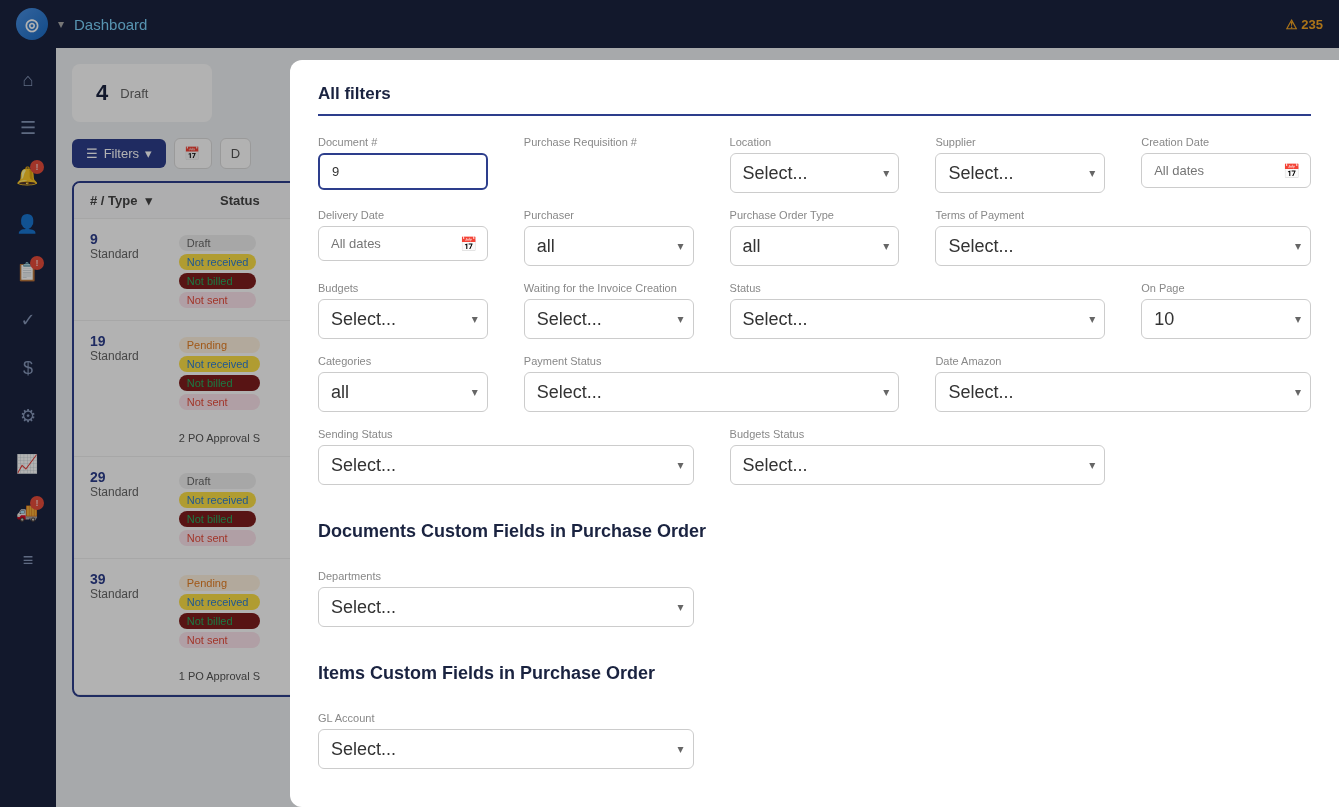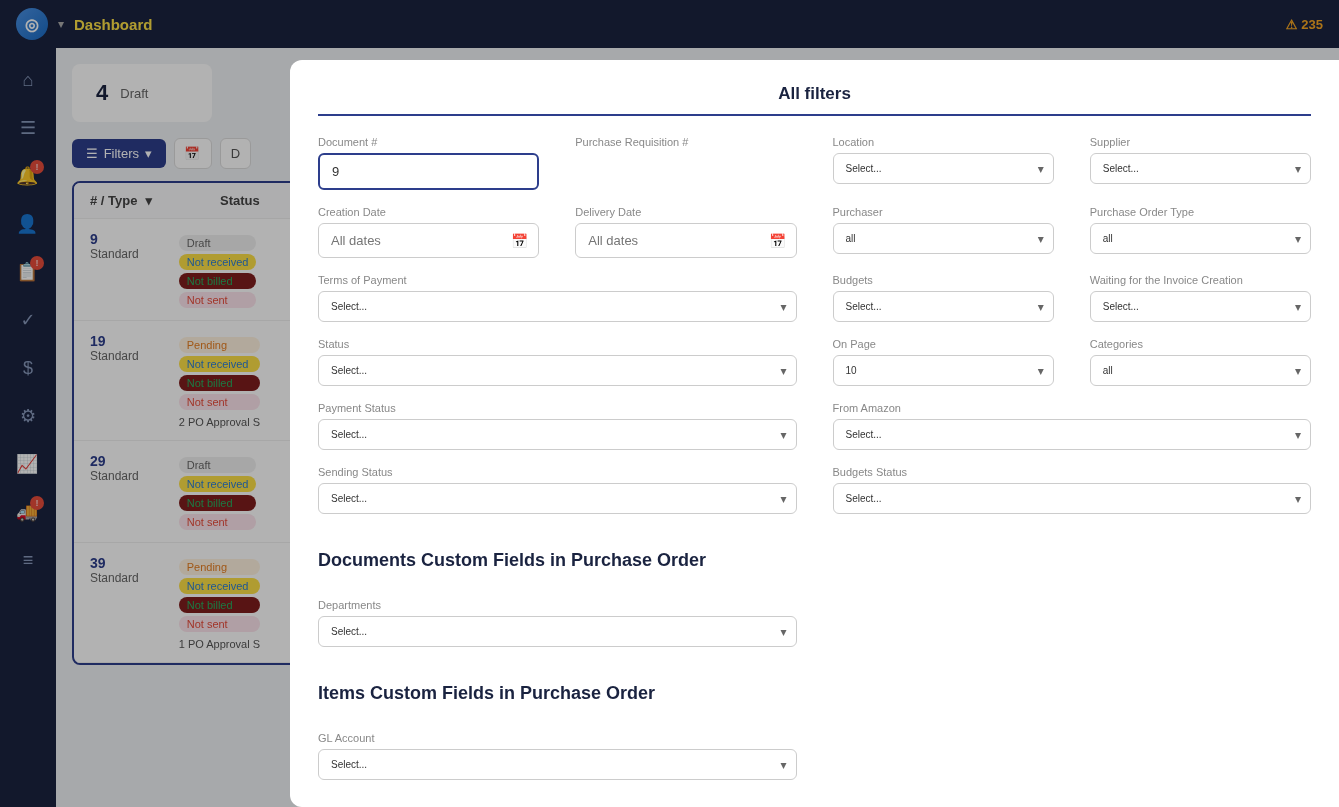--- a/index.html
+++ b/index.html
@@ -5,21 +5,21 @@
     * { box-sizing: border-box; margin: 0; padding: 0; }
     body { font-family: -apple-system, BlinkMacSystemFont, 'Segoe UI', sans-serif; background: #f0f2f5; width: 1339px; height: 807px; overflow: hidden; position: relative; }
 
     
     .topbar {
       position: fixed; top: 0; left: 0; right: 0; height: 48px;
       background: #1a2340; display: flex; align-items: center;
       padding: 0 16px; z-index: 100; justify-content: space-between;
     }
     .topbar-left { display: flex; align-items: center; gap: 10px; }
-    .topbar-title { color: #fde047; font-size: 15px; font-weight: 700; }
+    .topbar-title { color: #7dd3fc; font-size: 15px; font-weight: 400; }
     .topbar-chevron { color: #aaa; font-size: 12px; }
     .topbar-right { display: flex; align-items: center; gap: 8px; }
     .topbar-alert { color: #f5a623; font-size: 13px; font-weight: 600; display: flex; align-items: center; gap: 4px; }
     .logo-circle { width: 32px; height: 32px; border-radius: 50%; background: linear-gradient(135deg, #4a90e2, #1a6bc4); display: flex; align-items: center; justify-content: center; }
     .logo-inner { color: #fff; font-size: 16px; font-weight: 700; }
 
     
     .sidebar {
       position: fixed; top: 48px; left: 0; bottom: 0; width: 56px;
       background: #1a2340; display: flex; flex-direction: column;
@@ -74,52 +74,52 @@
     .list-item-type { color: #666; font-size: 12px; }
     .list-item-status { display: flex; flex-direction: column; gap: 3px; margin-top: 4px; }
     .badge-status {
       display: inline-block; padding: 2px 8px; border-radius: 10px; font-size: 11px; font-weight: 500;
     }
     .badge-draft { background: #f0f0f0; color: #666; }
     .badge-pending { background: #fff3e0; color: #e67e22; }
     .badge-not-received { background: #fde047; color: #2d7dd2; }
     .badge-not-billed { background: #7f1d1d; color: #27ae60; }
     .badge-not-sent { background: #fce4ec; color: #e74c3c; }
-    .po-approval { font-size: 11px; color: #555; margin-top: 3px; }
+    .po-approval { font-size: 11px; color: #555; margin-top: 19px; }
 
     
     .overlay {
       position: fixed; top: 0; left: 0; right: 0; bottom: 0;
       background: rgba(0,0,0,0.3); z-index: 200;
     }
 
     
     .filter-modal {
       position: fixed; top: 60px; left: 290px; right: 0; bottom: 0;
       background: #fff; border-radius: 12px 0 0 12px; z-index: 300;
       padding: 24px 28px; overflow-y: auto;
     }
     .modal-title {
       font-size: 17px; font-weight: 700; color: #1a2340;
-      border-bottom: 2px solid #2d3e8c; padding-bottom: 10px; margin-bottom: 20px; text-align: center;
+      border-bottom: 2px solid #2d3e8c; padding-bottom: 10px; margin-bottom: 20px;
     }
     .filter-grid {
-      display: grid; grid-template-columns: 1fr 1fr 1fr 1fr; gap: 16px 36px;
+      display: grid; grid-template-columns: 1fr 1fr 1fr 1fr 1fr; gap: 16px 36px;
     }
     .filter-field { display: flex; flex-direction: column; gap: 5px; }
     .filter-label { font-size: 11px; color: #888; font-weight: 500; }
     .filter-input {
       border: 1px solid #ccc; border-radius: 6px; padding: 9px 12px;
       font-size: 13px; color: #333; background: #fff; width: 100%;
       outline: none;
     }
     .filter-input.highlighted { border: 2px solid #2d3e8c; }
     .filter-select {
       border: 1px solid #ccc; border-radius: 6px; padding: 9px 12px;
-      font-size: 10px; color: #333; background: #fff; width: 100%;
+      font-size: 18px; color: #333; background: #fff; width: 100%;
       appearance: none; cursor: pointer; outline: none;
     }
     .select-wrapper { position: relative; }
     .select-wrapper::after {
       content: '▾'; position: absolute; right: 10px; top: 50%;
       transform: translateY(-50%); color: #666; pointer-events: none; font-size: 12px;
     }
     .filter-input-with-icon { position: relative; }
     .filter-input-with-icon input { padding-right: 36px; }
     .filter-input-with-icon .cal-icon {
@@ -392,21 +392,21 @@
     <div class="filter-field span-2">
       <label class="filter-label">Payment Status</label>
       <div class="select-wrapper">
         <select class="filter-select">
           <option>Select...</option>
         </select>
       </div>
     </div>
 
     <div class="filter-field span-2">
-      <label class="filter-label">From Amazon</label>
+      <label class="filter-label">Date Amazon</label>
       <div class="select-wrapper">
         <select class="filter-select">
           <option>Select...</option>
         </select>
       </div>
     </div>
 
     <div class="filter-field span-2">
       <label class="filter-label">Sending Status</label>
       <div class="select-wrapper">

